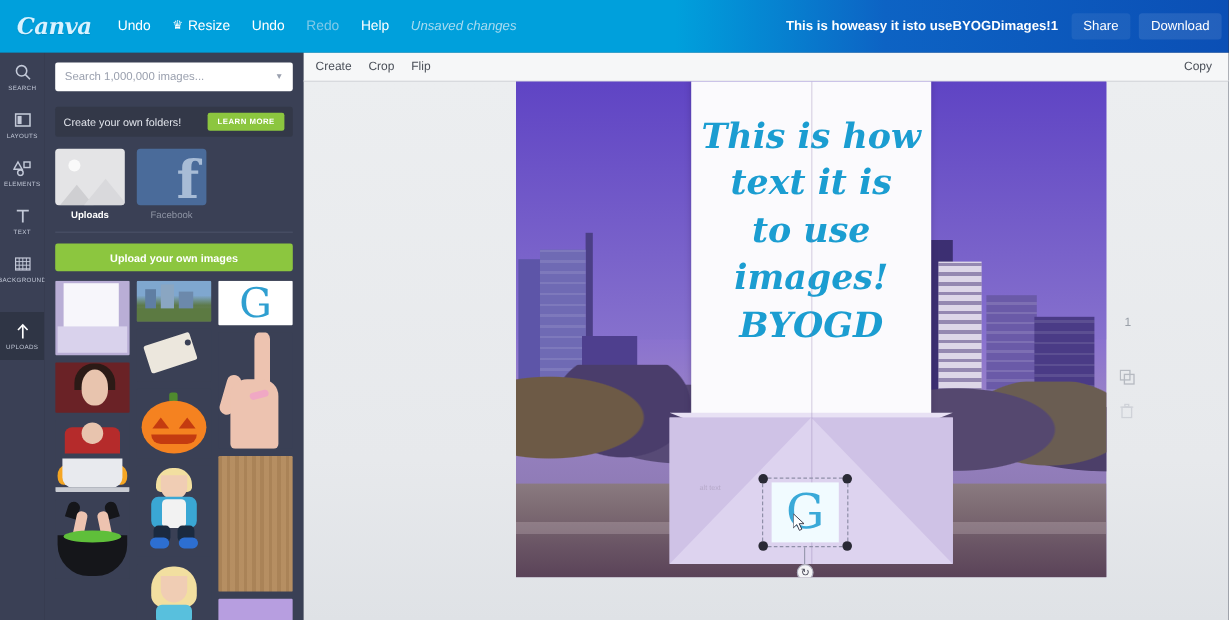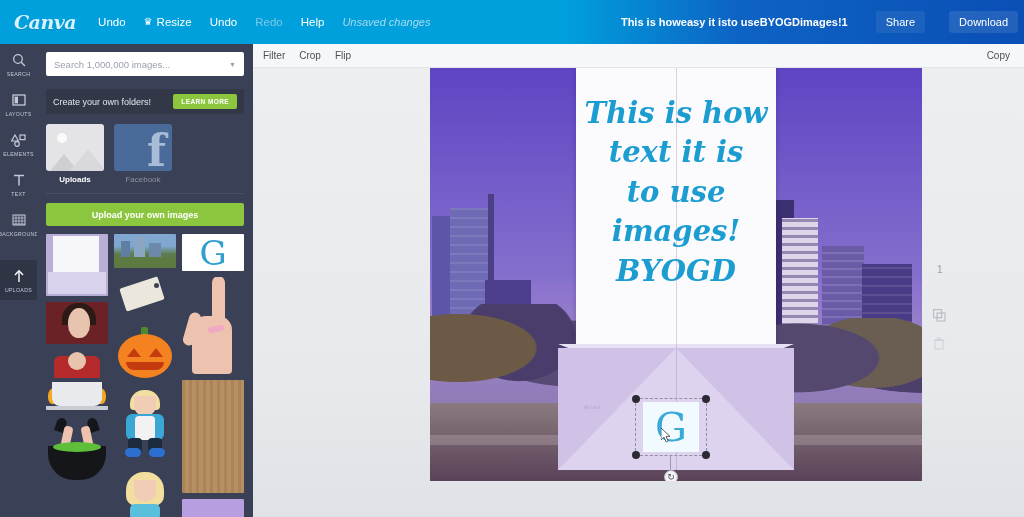--- a/index.html
+++ b/index.html
@@ -29,21 +29,21 @@
   .menu-item {
     color: #ffffff; font-size: 11.5px; margin-right: 18px;
     white-space: nowrap; display: flex; align-items: center; gap: 4px;
   }
   .menu-item.dim { color: #7fc9e8; }
   .menu-item.italic { font-style: italic; color: #a8dbf0; font-size: 11px; }
   .crown-icon { font-size: 10px; line-height: 1; color: #fff; }
 
   .header-right {
     margin-left: auto; display: flex; align-items: center;
-    height: 44px; padding-right: 6px; gap: 24px;
+    height: 44px; padding-right: 6px; gap: 7px;
   }
   .doc-title {
     color: #ffffff; font-size: 11px; font-weight: bold;
     white-space: nowrap; margin-right: 4px;
   }
   .hdr-btn {
     color: #ffffff; font-size: 11px;
     padding: 5px 10px; border-radius: 3px;
     background: rgba(255,255,255,0.07);
     white-space: nowrap;
@@ -528,21 +528,21 @@
         <div class="thumb t-wood">
           <span class="grain"></span>
         </div>
         <div class="thumb t-purple"></div>
       </div>
 
     </div>
   </div>
 
   <div class="toolbar">
-    <span class="tool">Filter</span>
+    <span class="tool">Create</span>
     <span class="tool">Crop</span>
     <span class="tool">Flip</span>
     <span class="tool right">Copy</span>
   </div>
 
   <div class="stage">
 
     <div class="design">
       <div class="sky-hi"></div>
       <div class="tower"></div>

